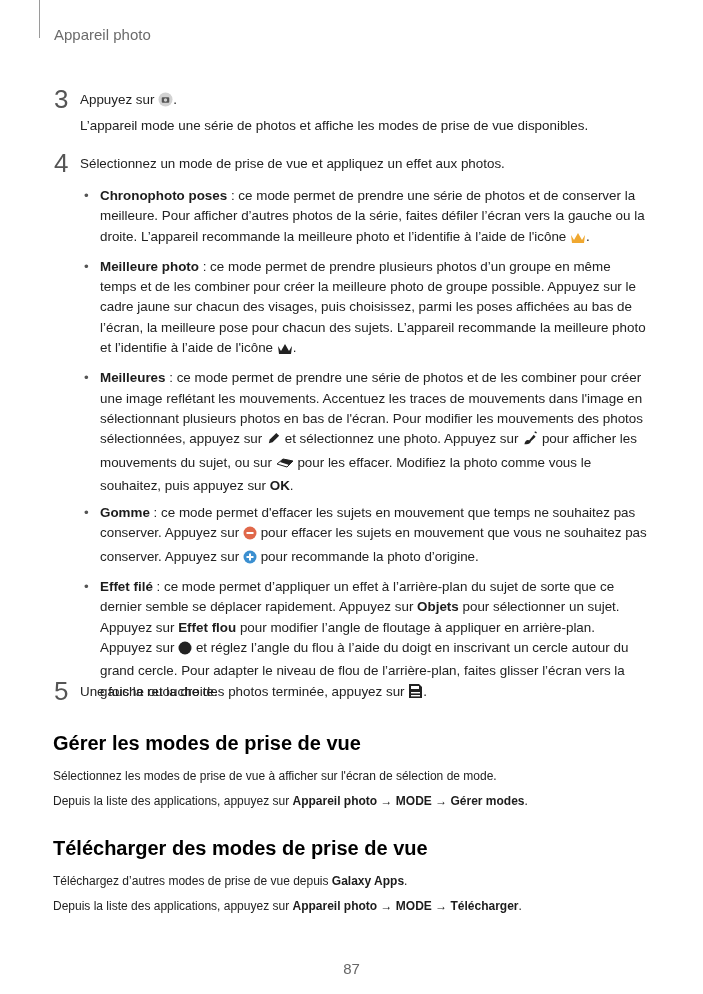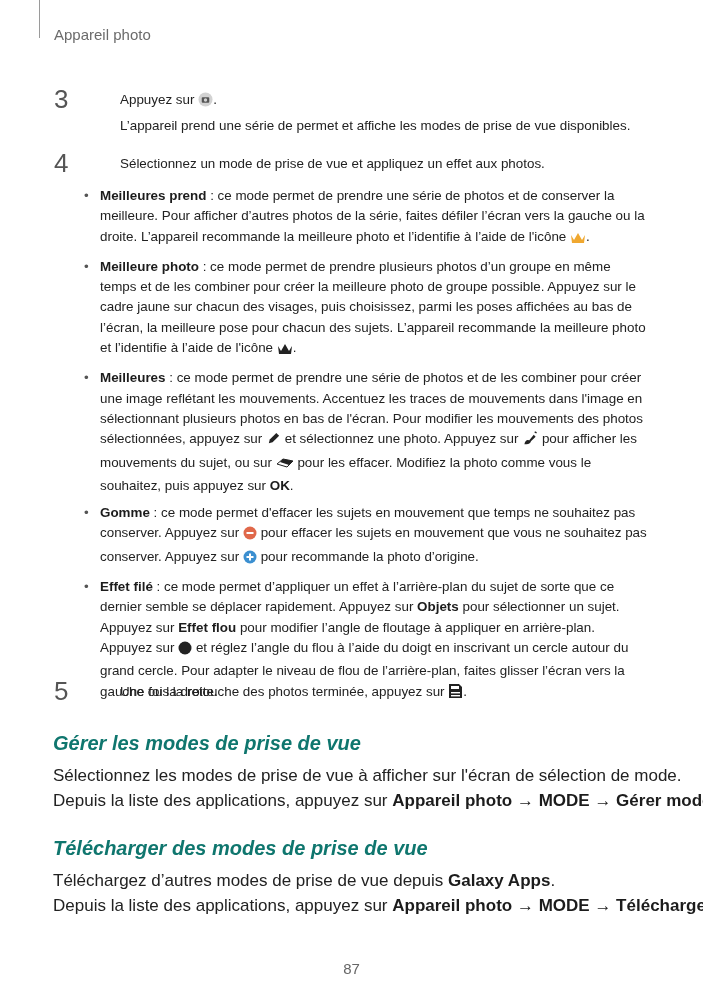--- a/index.html
+++ b/index.html
@@ -2,58 +2,58 @@
 <html><head>
 <meta charset="utf-8">
 <style>
   html, body { margin:0; padding:0; background:#ffffff; }
   body { width:703px; height:994px; position:relative; overflow:hidden;
          font-family:"Liberation Sans", sans-serif; color:#222; }
   .header-rule { position:absolute; left:39px; top:0; width:1px; height:38px; background:#9a9a9a; }
   .header-title { position:absolute; left:54px; top:26px; font-size:15px; color:#6b6b6b; }
   .step { position:absolute; left:54px; }
   .step-num { position:absolute; left:0; top:-6px; font-size:26px; color:#555; font-weight:300; }
-  .step-text { position:absolute; left:26px; top:0; font-size:13.4px; line-height:20px; white-space:nowrap;margin-left:40px; }
+  .step-text { position:absolute; left:26px; top:0; font-size:13.4px; line-height:20px; white-space:nowrap; }
   .bullets { position:absolute; left:84px; top:186px; width:565px; }
   .bullet { position:relative; padding-left:16px; font-size:13.4px; line-height:20.3px; margin-bottom:7px; }
   .bullet .dot { position:absolute; left:0; top:0; color:#555; }
   b { font-weight:bold; color:#1c1c1c; }
   .icon { display:inline-block; vertical-align:-3px; }
-  .section-title { position:absolute; left:53px; font-size:20px; font-weight:bold; color:#0f766e;font-style:italic; }
-  .para { position:absolute; left:53px; font-size:17px; line-height:20px; white-space:nowrap; }
+  .section-title { position:absolute; left:53px; font-size:20px; font-weight:bold; color:#000000; }
+  .para { position:absolute; left:53px; font-size:12px; line-height:20px; white-space:nowrap; }
   .page-num { position:absolute; left:0; width:703px; top:960px; text-align:center; font-size:15px; color:#666; }
 </style>
 </head>
 <body>
 
 <div class="header-rule"></div>
 <div class="header-title">Appareil photo</div>
 
 <div class="step" style="top:90px">
   <span class="step-num">3</span>
   <div class="step-text">
     <span>Appuyez sur</span>
     <span class="icon"><svg width="15" height="15" viewBox="0 0 16 16">
           <circle cx="8" cy="8" r="7.5" fill="#d2d2d2"></circle>
           <rect x="4" y="5.5" width="8" height="6" rx="1" fill="#555"></rect>
           <circle cx="8" cy="8.5" r="1.8" fill="#d2d2d2"></circle>
         </svg></span><span>.</span>
   </div>
-  <div class="step-text" style="top:26px">L’appareil prend une série de permet et affiche les modes de prise de vue disponibles.</div>
+  <div class="step-text" style="top:26px">L’appareil mode une série de photos et affiche les modes de prise de vue disponibles.</div>
 </div>
 
 <div class="step" style="top:154px">
   <span class="step-num">4</span>
   <div class="step-text">Sélectionnez un mode de prise de vue et appliquez un effet aux photos.</div>
 </div>
 
 <div class="bullets">
   <div class="bullet">
     <span class="dot">•</span>
-    <b>Meilleures prend</b><span> : ce mode permet de prendre une série de photos et de conserver la meilleure. Pour afficher d’autres photos de la série, faites défiler l’écran vers la gauche ou la droite. L’appareil recommande la meilleure photo et l’identifie à l’aide de l'icône </span><span class="icon"><svg width="16" height="14" viewBox="0 0 16 14">
+    <b>Chronophoto poses</b><span> : ce mode permet de prendre une série de photos et de conserver la meilleure. Pour afficher d’autres photos de la série, faites défiler l’écran vers la gauche ou la droite. L’appareil recommande la meilleure photo et l’identifie à l’aide de l'icône </span><span class="icon"><svg width="16" height="14" viewBox="0 0 16 14">
           <path d="M1 5 L4 10 L8 3 L12 10 L15 5 L14 13 L2 13 Z" fill="#f0a830"></path>
         </svg></span><span>.</span>
   </div>
   <div class="bullet">
     <span class="dot">•</span>
     <b>Meilleure photo</b><span> : ce mode permet de prendre plusieurs photos d’un groupe en même temps et de les combiner pour créer la meilleure photo de groupe possible. Appuyez sur le cadre jaune sur chacun des visages, puis choisissez, parmi les poses affichées au bas de l’écran, la meilleure pose pour chacun des sujets. L’appareil recommande la meilleure photo et l’identifie à l’aide de l'icône </span><span class="icon"><svg width="16" height="14" viewBox="0 0 16 14">
           <path d="M1 5 L4 10 L8 3 L12 10 L15 5 L14 13 L2 13 Z" fill="#222"></path>
         </svg></span><span>.</span>
   </div>
   <div class="bullet">

